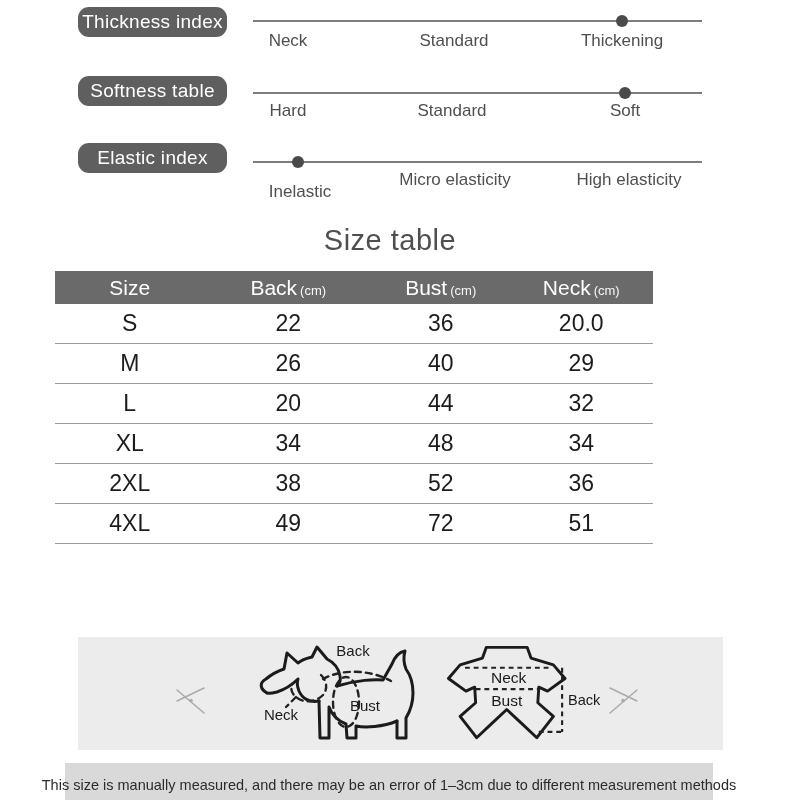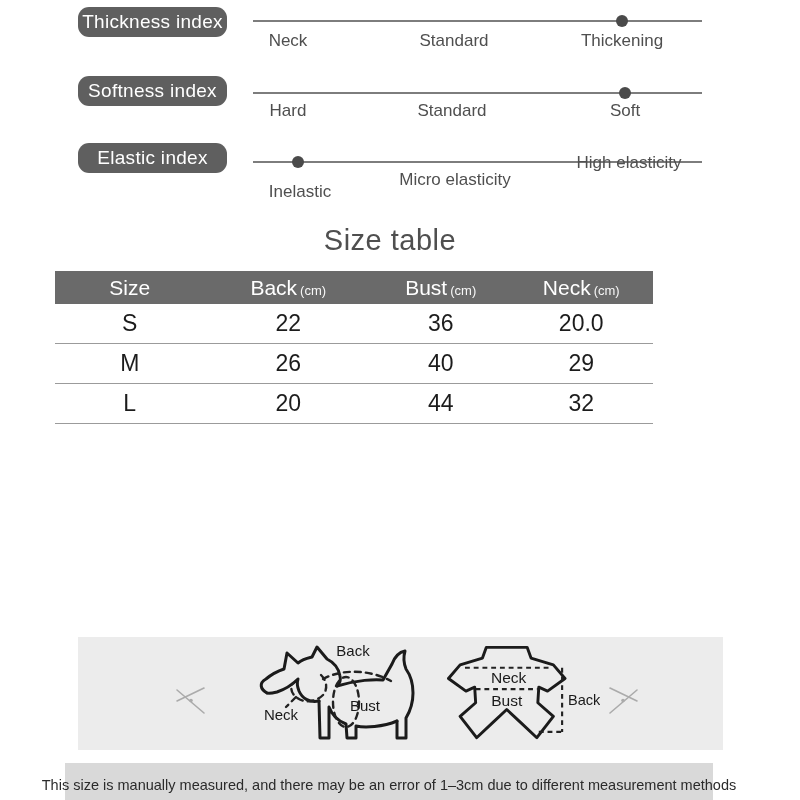--- a/index.html
+++ b/index.html
@@ -67,35 +67,35 @@
   <div>
 
     <div class="badge" style="top:7px">Thickness index</div>
     <div class="slider" style="top:20px">
       <div class="dot" style="left:369px"></div>
     </div>
     <span class="opt" style="left:288px;top:31px">Neck</span>
     <span class="opt" style="left:454px;top:31px">Standard</span>
     <span class="opt" style="left:622px;top:31px">Thickening</span>
 
-    <div class="badge" style="top:76px">Softness index</div>
+    <div class="badge" style="top:76px">Softness table</div>
     <div class="slider" style="top:92px">
       <div class="dot" style="left:372px"></div>
     </div>
     <span class="opt" style="left:288px;top:101px">Hard</span>
     <span class="opt" style="left:452px;top:101px">Standard</span>
     <span class="opt" style="left:625px;top:101px">Soft</span>
 
     <div class="badge" style="top:143px">Elastic index</div>
     <div class="slider" style="top:161px">
       <div class="dot" style="left:45px"></div>
     </div>
     <span class="opt" style="left:300px;top:182px">Inelastic</span>
     <span class="opt" style="left:455px;top:170px">Micro elasticity</span>
-    <span class="opt" style="left:629px;top:153px">High elasticity</span>
+    <span class="opt" style="left:629px;top:170px">High elasticity</span>
   </div>
 
   <div class="table-title">Size table</div>
 
   <table class="size">
     <colgroup>
         <col style="width:25%">
         <col style="width:28%">
         <col style="width:23%">
         <col style="width:24%">
@@ -119,20 +119,38 @@
         <td>M</td>
           <td>26</td>
           <td>40</td>
           <td>29</td>
       </tr>
       <tr>
         <td>L</td>
           <td>20</td>
           <td>44</td>
           <td>32</td>
+      </tr>
+      <tr>
+        <td>XL</td>
+          <td>34</td>
+          <td>48</td>
+          <td>34</td>
+      </tr>
+      <tr>
+        <td>2XL</td>
+          <td>38</td>
+          <td>52</td>
+          <td>36</td>
+      </tr>
+      <tr>
+        <td>4XL</td>
+          <td>49</td>
+          <td>72</td>
+          <td>51</td>
       </tr>
     </tbody>
   </table>
 
   <div class="band">
 
     <svg class="nav-arrow" style="left:96px" viewBox="0 0 34 34">
       <path d="M30,5 L3,18 M3,7 L30,30" stroke="#ababab" stroke-width="1.6" fill="none" stroke-linecap="round"></path>
       <circle cx="17" cy="17.5" r="1.8" fill="#ababab"></circle>
     </svg>

